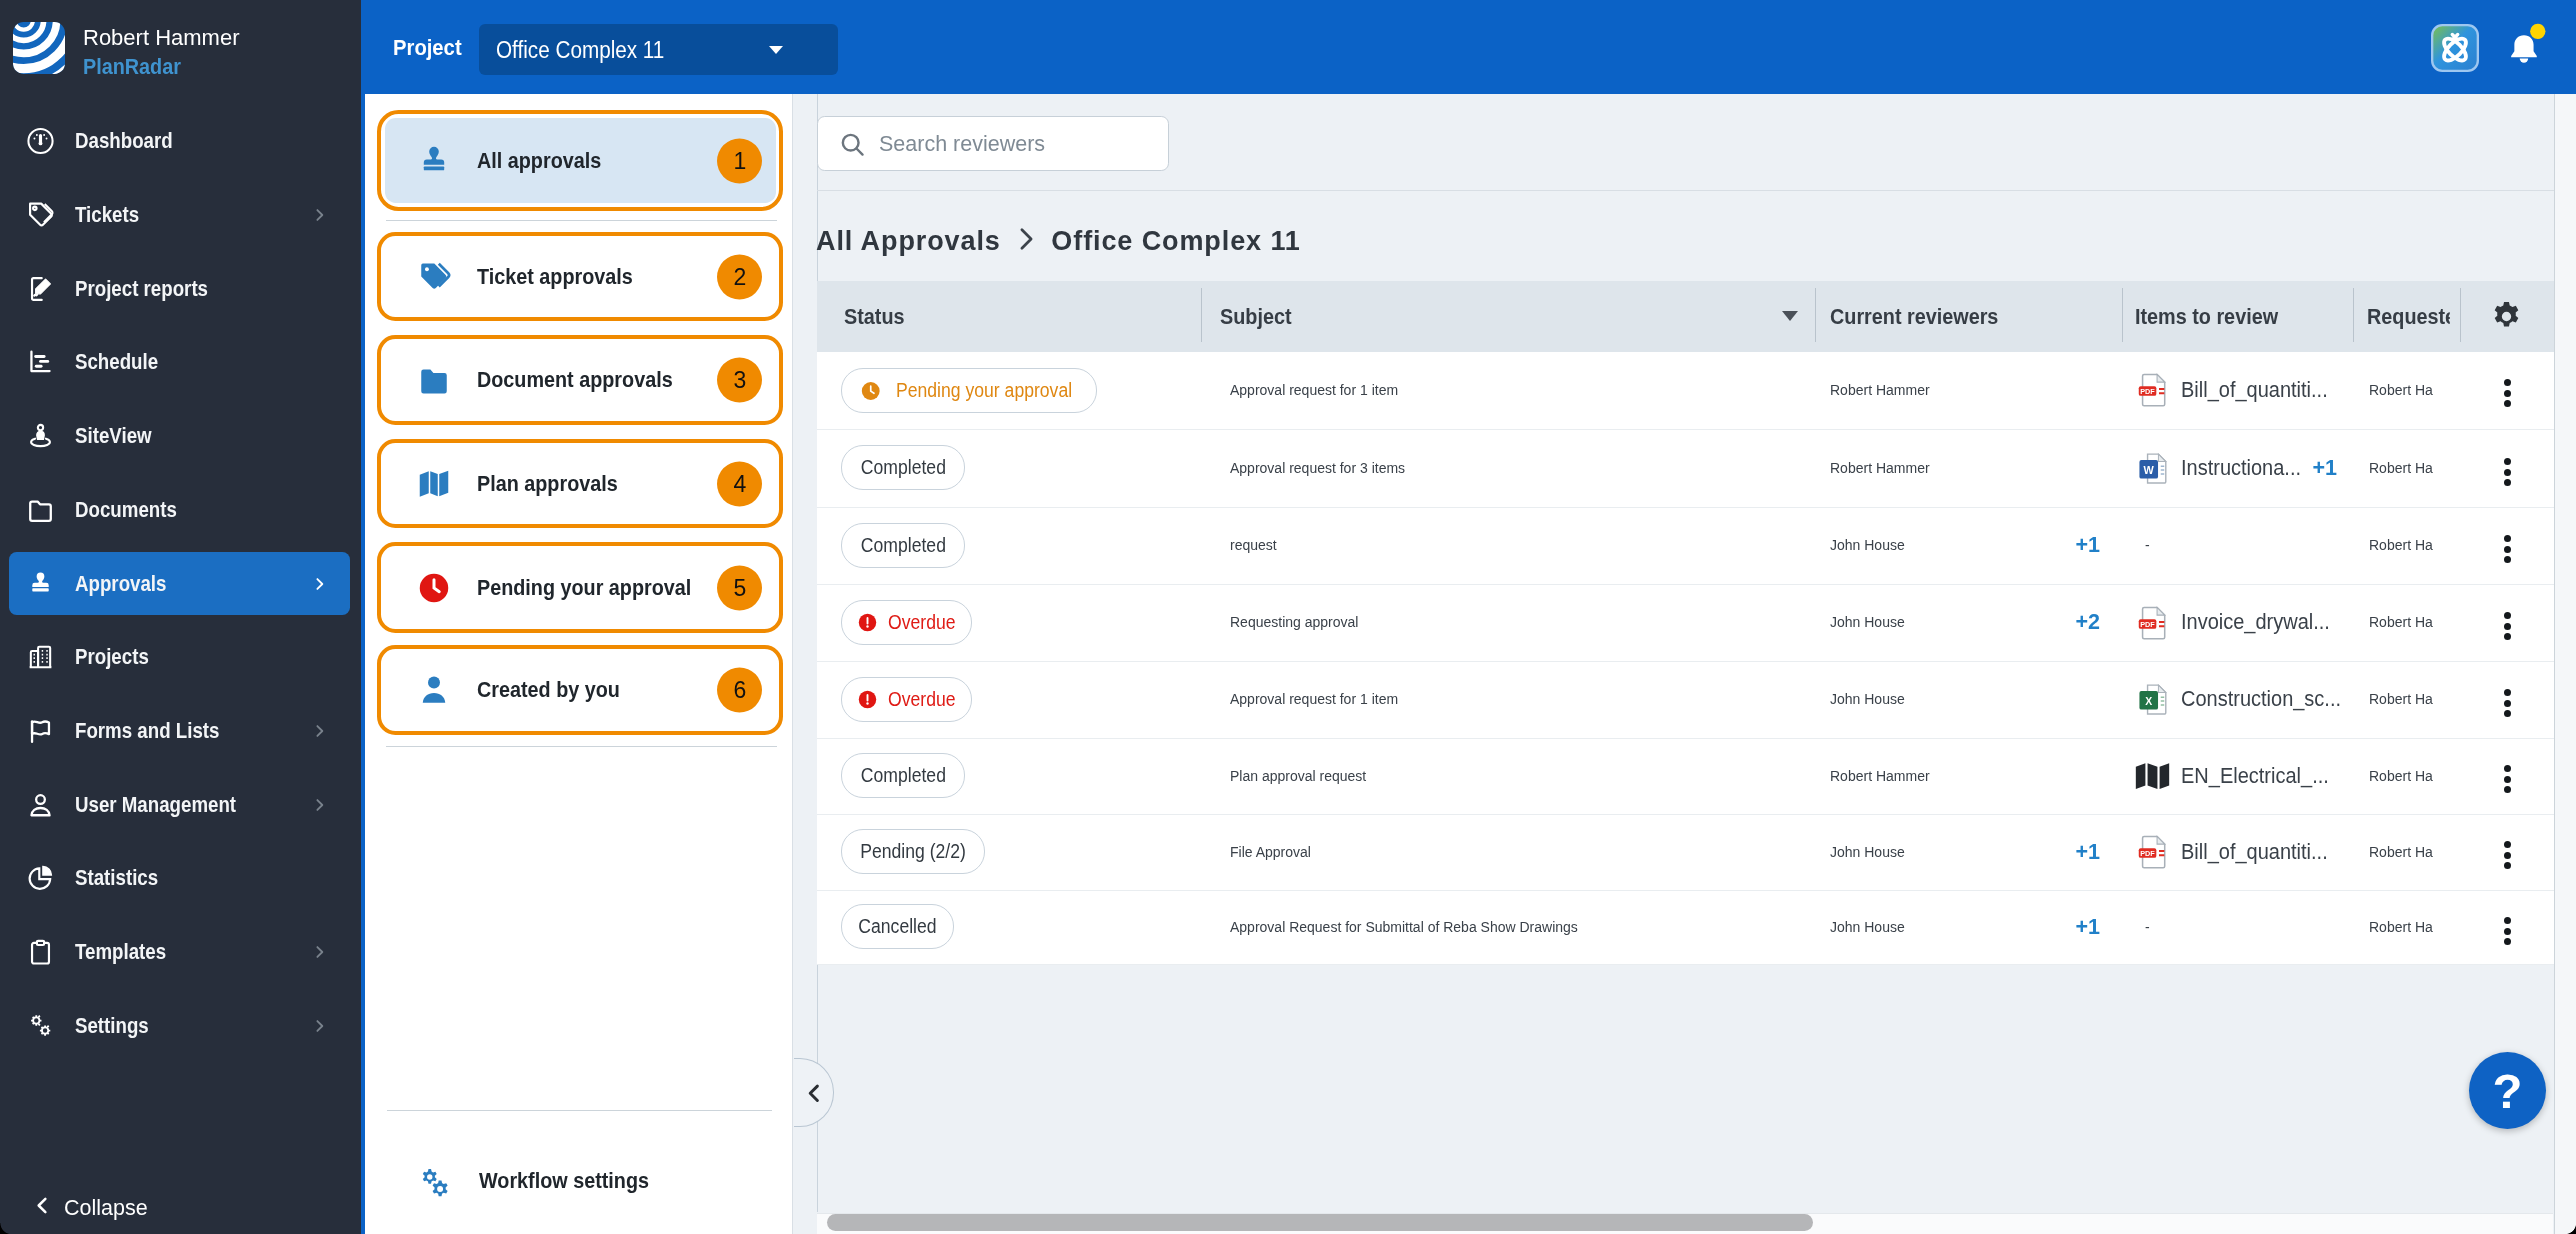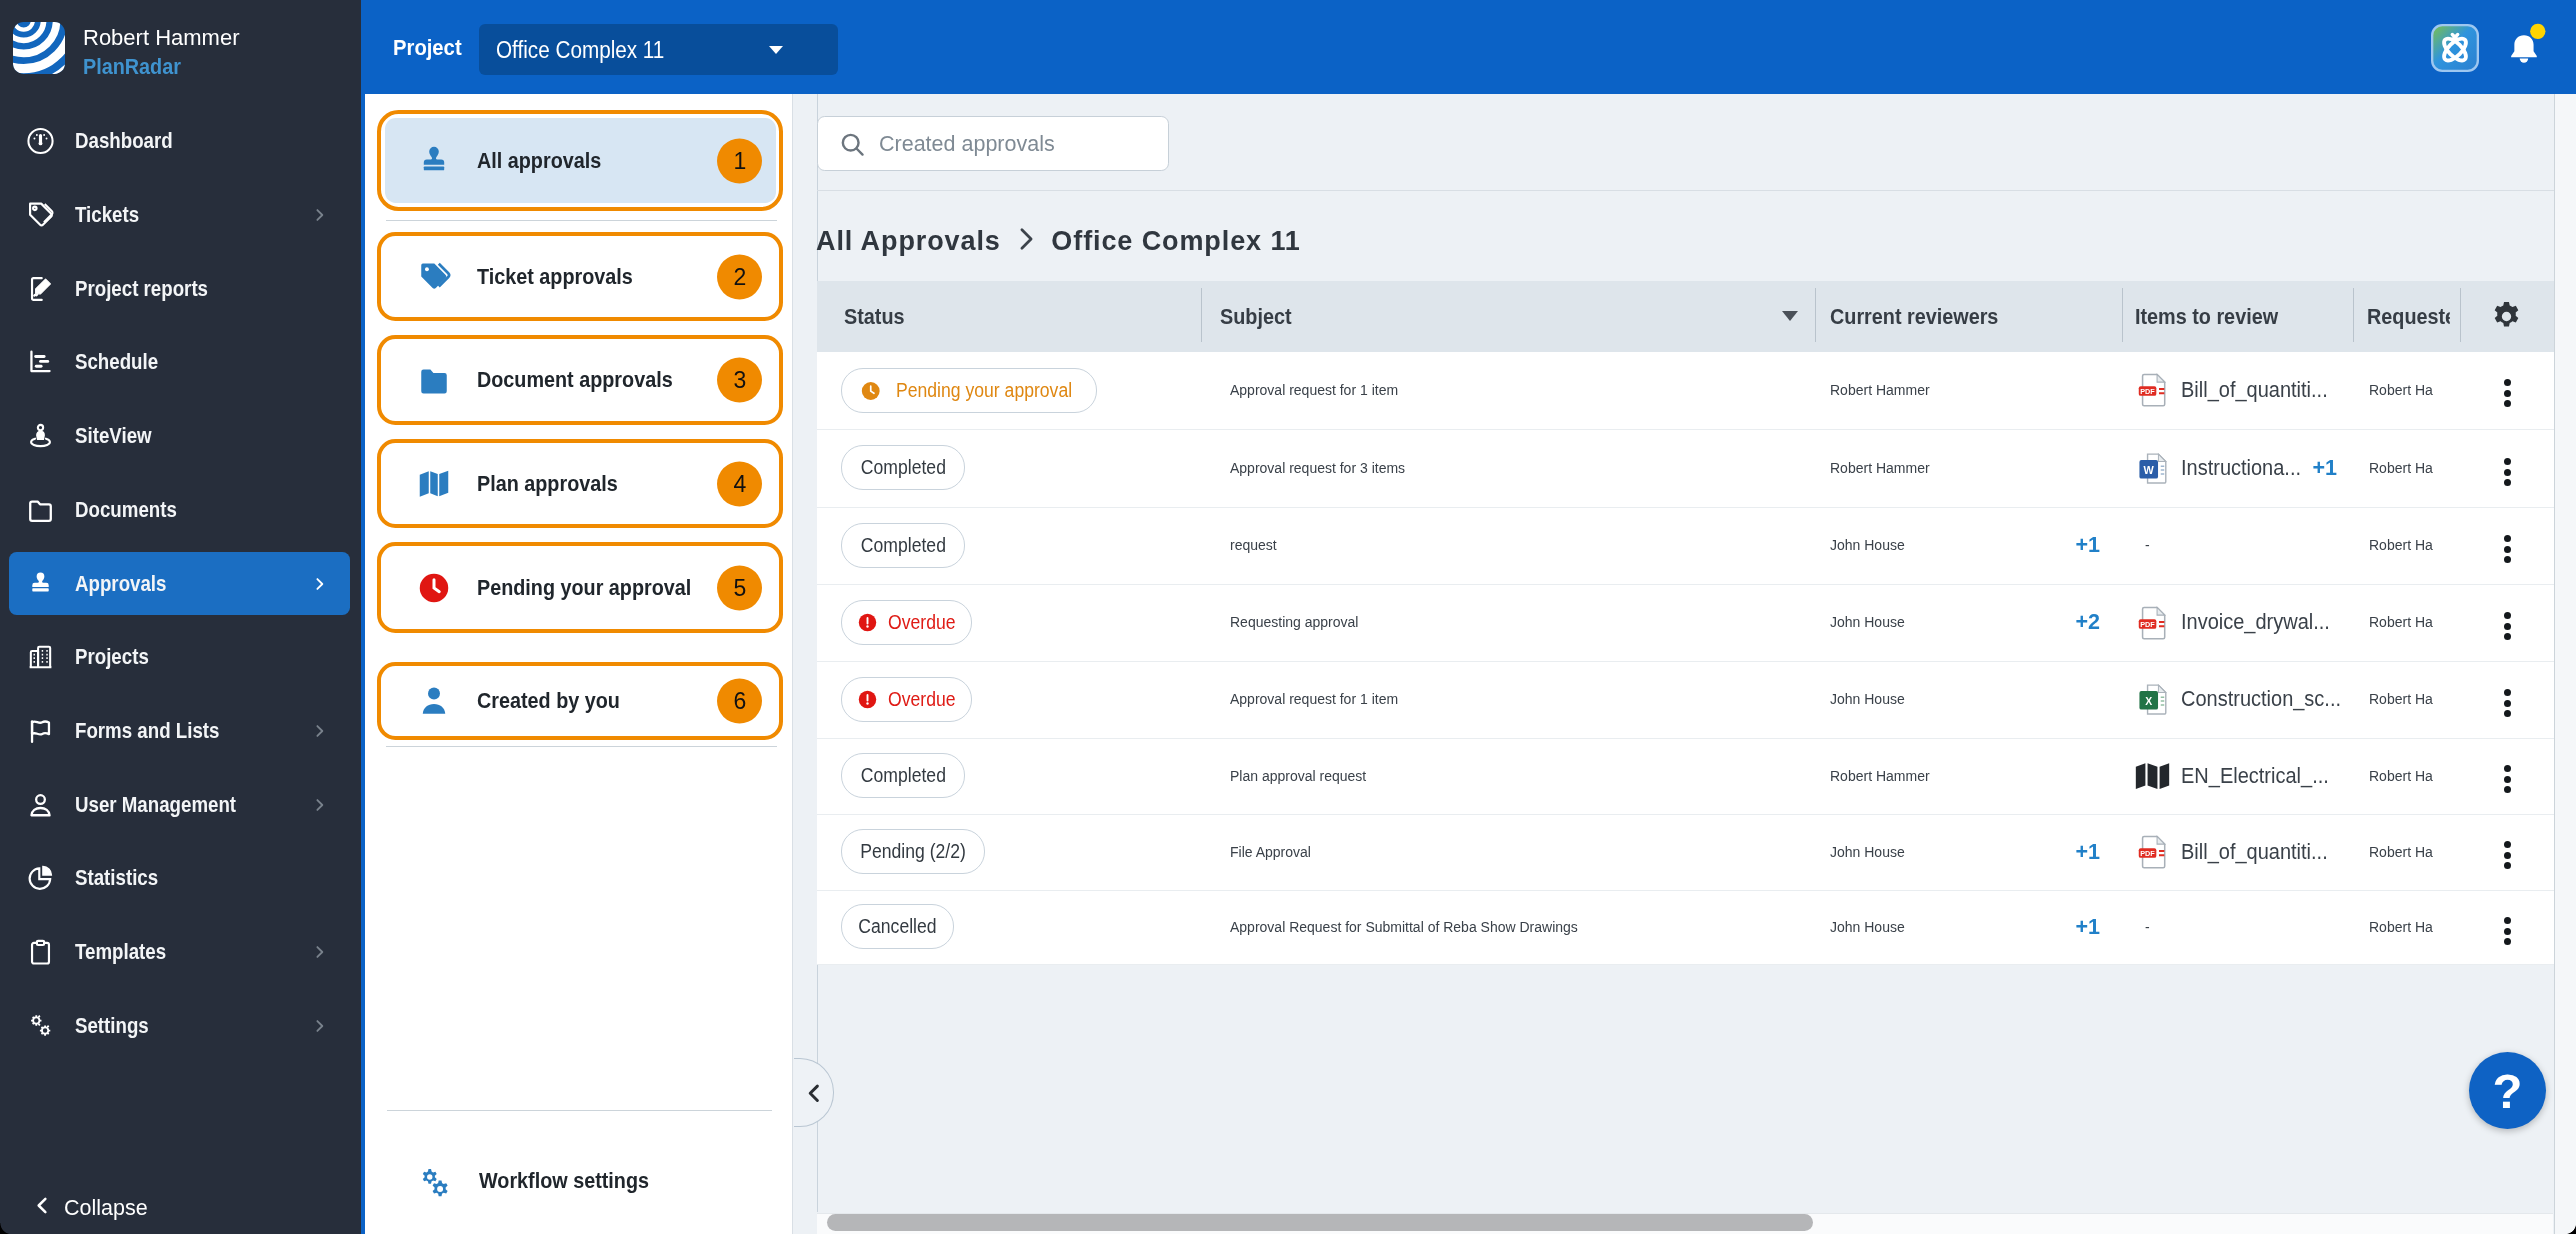--- a/index.html
+++ b/index.html
@@ -282,21 +282,21 @@
     <div class="bdg">4</div>
   </div>
   <div class="card" style="top:448px;height:91px">
     <svg class="cic" viewBox="0 0 24 24">
         <circle cx="12" cy="12" r="9.5" fill="#e01612"></circle>
         <path d="M12 6.5V12l3.5 2.5" fill="none" stroke="#fff" stroke-width="2" stroke-linecap="round"></path>
       </svg>
     <div class="ct">Pending your approval</div>
     <div class="bdg">5</div>
   </div>
-  <div class="card" style="top:568px;height:78px">
+  <div class="card" style="top:551px;height:90px">
     <svg class="cic" viewBox="0 0 24 24" fill="#2b7dc0">
         <circle cx="12" cy="7" r="4"></circle>
         <path d="M4.5 20.5c.4-4.2 3.4-6.5 7.5-6.5s7.1 2.3 7.5 6.5z"></path>
       </svg>
     <div class="ct">Created by you</div>
     <div class="bdg">6</div>
   </div>
   <div class="pdiv" style="left:21px;top:652px;width:391px"></div>
   <div class="pdiv" style="left:22px;top:1016px;width:385px"></div>
   <svg class="abs" style="left:53px;top:1072px" width="34" height="34" viewBox="0 0 24 24" fill="#2b7dc0">
@@ -309,21 +309,21 @@
 <div id="ctab">
   <svg class="abs" style="left:8.4px;top:21.5px" width="24.6" height="24.6" viewBox="0 0 24 24" fill="none" stroke="#2a2e33" stroke-width="2.9" stroke-linecap="round" stroke-linejoin="round">
       <path d="M15 5l-7 7 7 7"></path>
     </svg>
 </div>
 <div id="searchbox">
   <svg class="abs" style="left:20px;top:13px" width="29" height="29" viewBox="0 0 24 24" fill="none" stroke="#6c757e" stroke-width="2">
       <circle cx="10.5" cy="10.5" r="6.5"></circle>
       <path d="M15.3 15.3l5 5" stroke-linecap="round"></path>
     </svg>
-  <span>Created approvals</span>
+  <span>Search reviewers</span>
 </div>
 <div class="abs" style="left:817px;top:190px;width:1737px;height:0.8px;background:#d8dee4"></div>
 <div id="crumb">All Approvals&nbsp;&nbsp;<svg width="17" height="26" viewBox="0 0 22 34" style="vertical-align:-2.3px">
       <path d="M5 5l12 12L5 29" fill="none" stroke="#3c434b" stroke-width="3.6" stroke-linecap="round" stroke-linejoin="round"></path>
     </svg>&nbsp;&nbsp;Office Complex 11</div>
 <div id="thead"></div>
 <div class="hl" style="left:1201px"></div>
 <div class="hl" style="left:1815px"></div>
 <div class="hl" style="left:2122px"></div>
 <div class="hl" style="left:2353px"></div>

